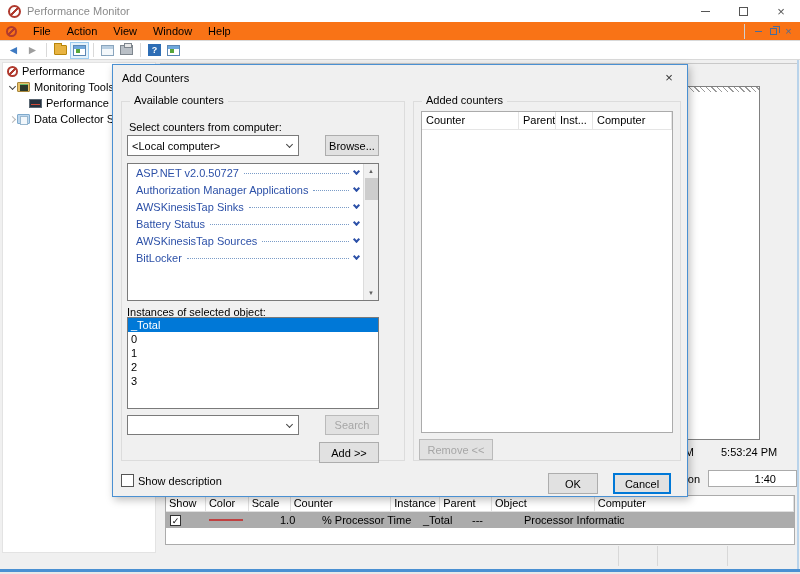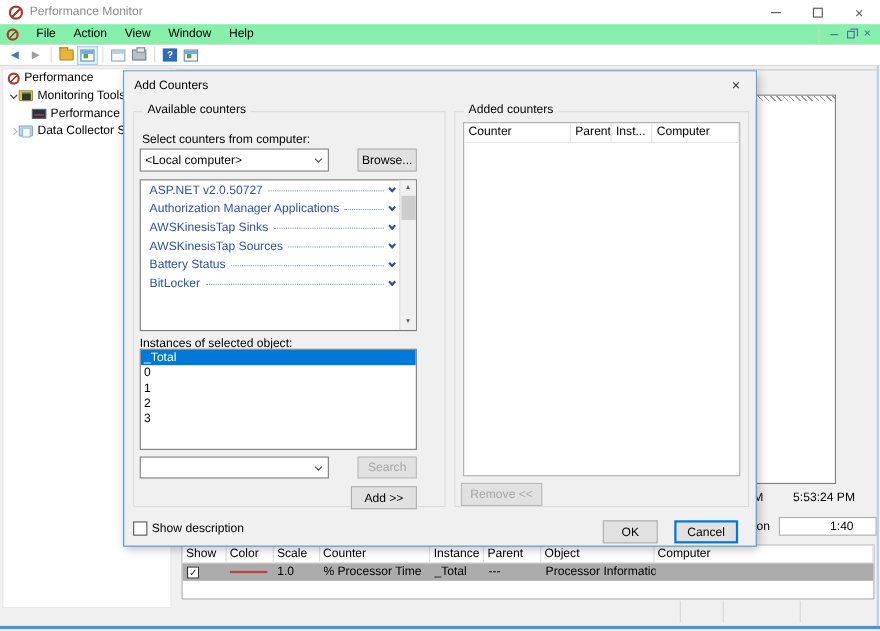--- a/index.html
+++ b/index.html
@@ -11,21 +11,21 @@
   .titlebar { left:0; top:0; width:800px; height:22px; background:#fff; display:flex; align-items:center; }
   .title-text { color:#8a8a8a; margin-left:6px; }
   .app-icon { width:13px; height:13px; border:2px solid #b03a2e; border-radius:50%; margin-left:8px;
               background:linear-gradient(135deg, transparent 42%, #b03a2e 42%, #b03a2e 58%, transparent 58%); }
   .win-controls { position:absolute; right:0; top:0; height:22px; display:flex; }
   .win-btn { width:38px; height:22px; display:flex; align-items:center; justify-content:center; color:#444; }
   .glyph-min { width:9px; height:1px; background:#555; }
   .glyph-max { width:9px; height:9px; border:1px solid #555; }
   .glyph-close { font-size:13px; color:#555; line-height:1; }
 
-  .menubar { left:0; top:22px; width:800px; height:19px; background:#86efac; display:flex; align-items:center; border-bottom:1px solid #d9d9d9; }
+  .menubar { left:0; top:22px; width:800px; height:19px; background:#f97316; display:flex; align-items:center; border-bottom:1px solid #d9d9d9; }
   .menu-appicon { width:11px; height:11px; border:2px solid #b03a2e; border-radius:50%; margin:0 8px 0 6px;
               background:linear-gradient(135deg, transparent 42%, #b03a2e 42%, #b03a2e 58%, transparent 58%); }
   .menu-item { padding:2px 8px; }
   .child-controls { position:absolute; right:4px; top:24px; height:15px; display:flex; align-items:center; border-left:1px solid #d0d0d0; padding-left:6px; }
   .child-btn { width:15px; height:13px; display:flex; align-items:center; justify-content:center; color:#4a6c9b; }
   .cg-min { width:7px; height:1px; background:#4a6c9b; }
   .cg-restore { width:7px; height:7px; border:1px solid #4a6c9b; position:relative; }
   .cg-restore:before { content:""; position:absolute; left:2px; top:-3px; width:6px; height:6px; border:1px solid #4a6c9b; border-left:none; border-bottom:none; }
   .cg-close { font-size:11px; color:#4a6c9b; line-height:1; }
 
@@ -244,21 +244,21 @@
       <span class="cth" style="width: 103px;">Object</span>
       <span class="cth" style="width: 200px;">Computer</span>
     </div>
   <div class="ctable-row" id="ctable-row">
       <span class="ctd" style="width: 40px;">
         <span class="row-check">✓</span>
       </span>
       <span class="ctd" style="width: 43px;">
         <span class="color-swatch" style="background: rgb(192, 64, 64);"></span>
       </span>
-      <span class="ctd" style="width: 42px;">1.0</span>
+      <span class="ctd" style="width: 42px; margin-left: 28px;">1.0</span>
       <span class="ctd" style="width: 101px;">% Processor Time</span>
       <span class="ctd" style="width: 49px;">_Total</span>
       <span class="ctd" style="width: 52px;">---</span>
       <span class="ctd" style="width: 103px;">Processor Information</span>
     </div>
 </div>
 <div class="abs status-strip">
   <span class="strip-div" style="left:453px;"></span>
   <span class="strip-div" style="left:492px;"></span>
   <span class="strip-div" style="left:562px;"></span>
@@ -295,26 +295,26 @@
           <span class="ctext">Authorization Manager Applications</span>
           <span class="leader"></span>
           <span class="chev"></span>
         </div>
         <div class="counter-row">
           <span class="ctext">AWSKinesisTap Sinks</span>
           <span class="leader"></span>
           <span class="chev"></span>
         </div>
         <div class="counter-row">
+          <span class="ctext">Battery Status</span>
+          <span class="leader"></span>
+          <span class="chev"></span>
+        </div>
+        <div class="counter-row">
           <span class="ctext">AWSKinesisTap Sources</span>
-          <span class="leader"></span>
-          <span class="chev"></span>
-        </div>
-        <div class="counter-row">
-          <span class="ctext">Battery Status</span>
           <span class="leader"></span>
           <span class="chev"></span>
         </div>
         <div class="counter-row">
           <span class="ctext">BitLocker</span>
           <span class="leader"></span>
           <span class="chev"></span>
         </div>
       </div>
     <div class="vscroll">

